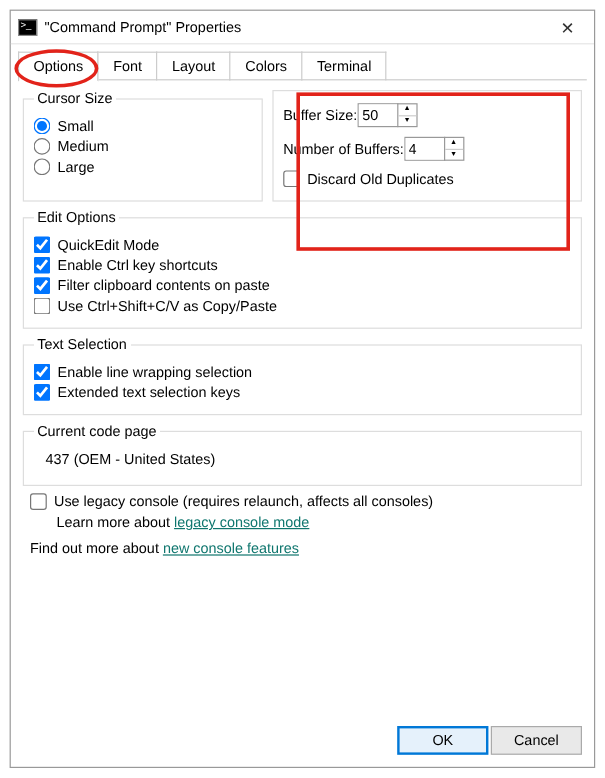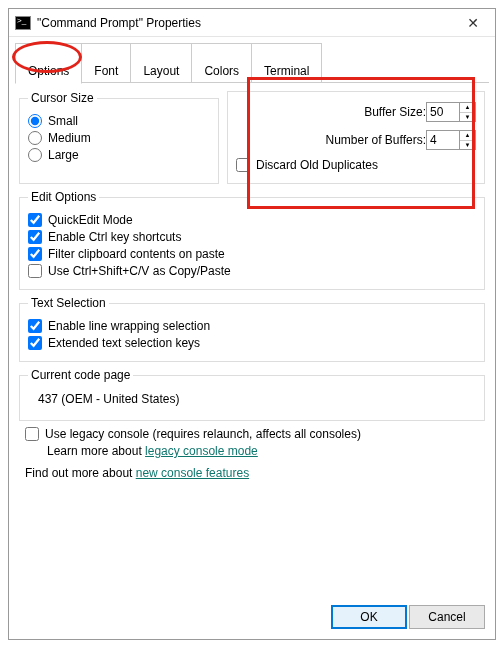--- a/index.html
+++ b/index.html
@@ -48,21 +48,21 @@
     font-size: 14px;
     color: #333;
     cursor: pointer;
   }
   .tabs {
     display: flex;
     padding: 6px 0 0 6px;
     position: relative;
   }
   .tab {
-    padding: 20px 12px 5px;
+    padding: 4px 12px 5px;
     border: 1px solid #ccc;
     border-bottom: none;
     background: #fff;
     font-size: 12px;
     cursor: pointer;
     position: relative;
     margin-right: -1px;
   }
   .tab.active {
     z-index: 2;
@@ -109,21 +109,21 @@
   .fs-history { flex: 1; }
   .radio-row, .check-row {
     display: flex; align-items: center;
     gap: 6px;
     margin: 3px 0;
   }
   input[type=radio], input[type=checkbox] {
     width: 14px; height: 14px; margin: 0;
   }
   .hist-line {
-    display: flex; align-items: center; justify-content: flex-end;
+    display: flex; align-items: center; justify-content: flex-start;
     margin: 4px 0 8px 0;
   }
   .spinner {
     display: inline-flex; align-items: center;
     border: 1px solid #999;
     height: 20px;
   }
   .spinner input {
     width: 32px; border: none; outline: none;
     font-size: 12px; padding: 2px 3px;

